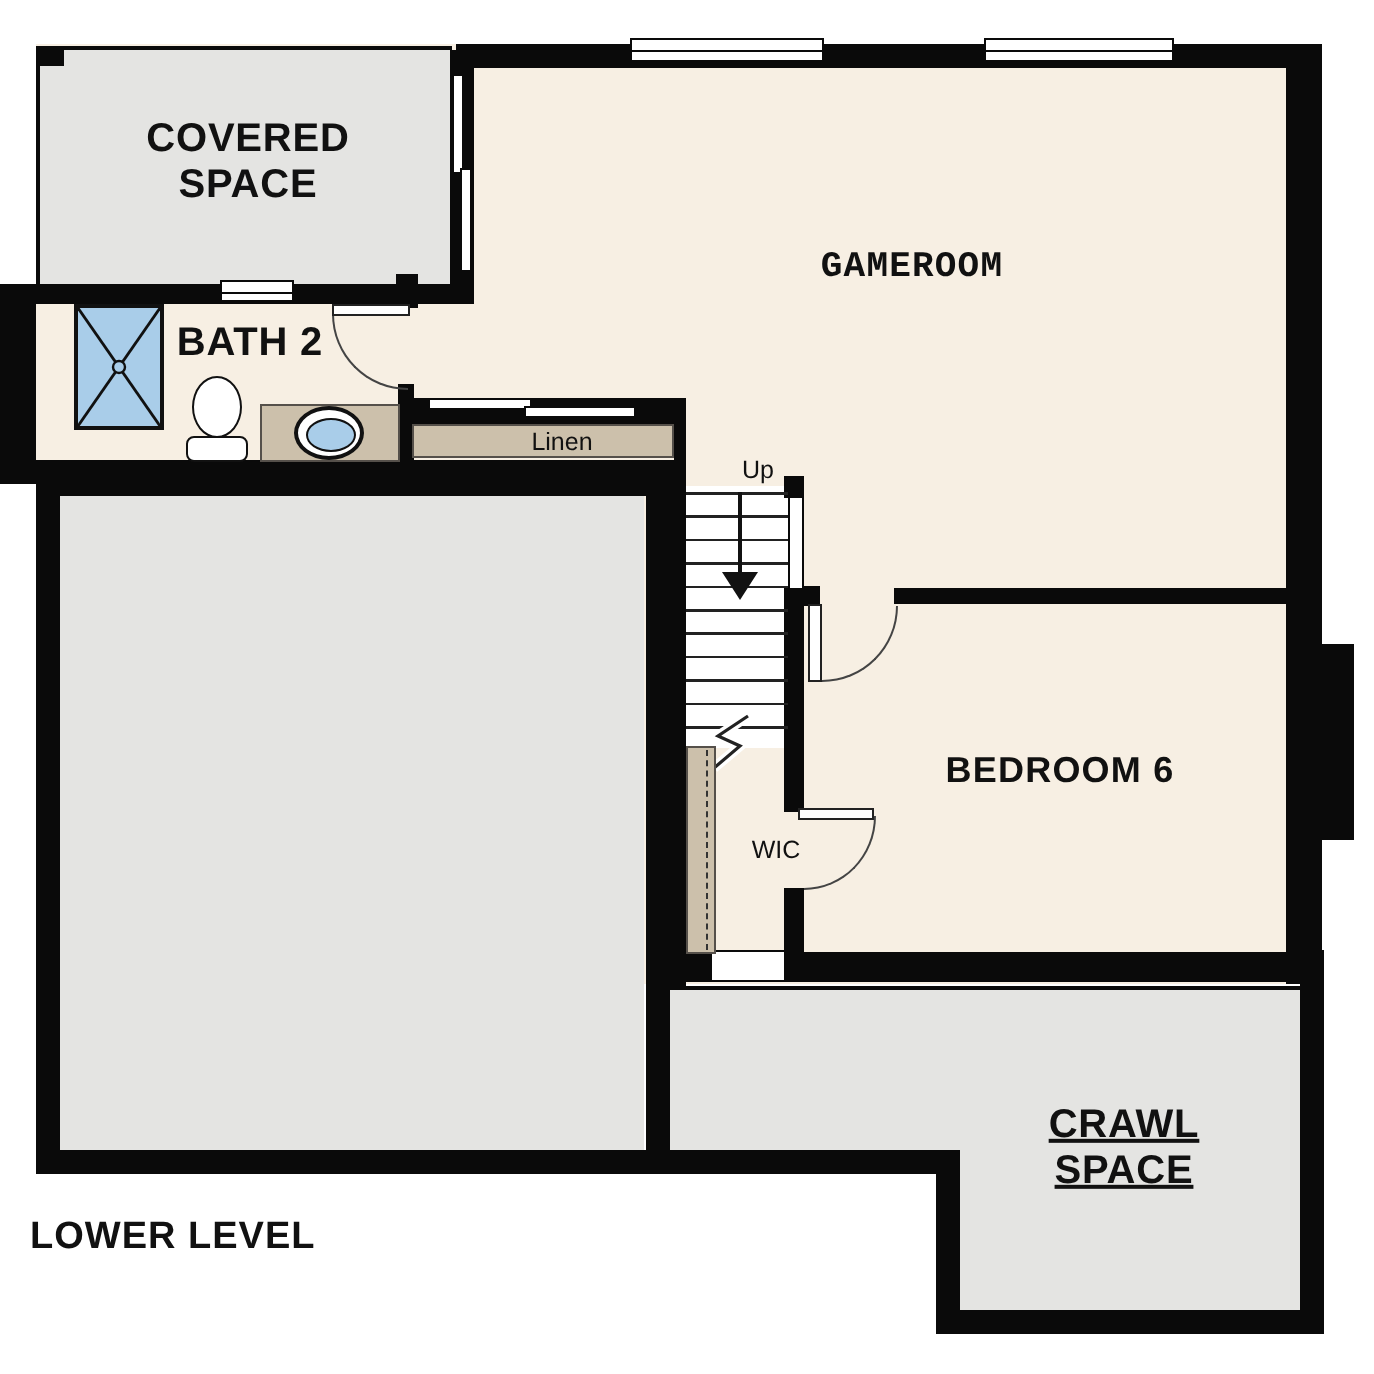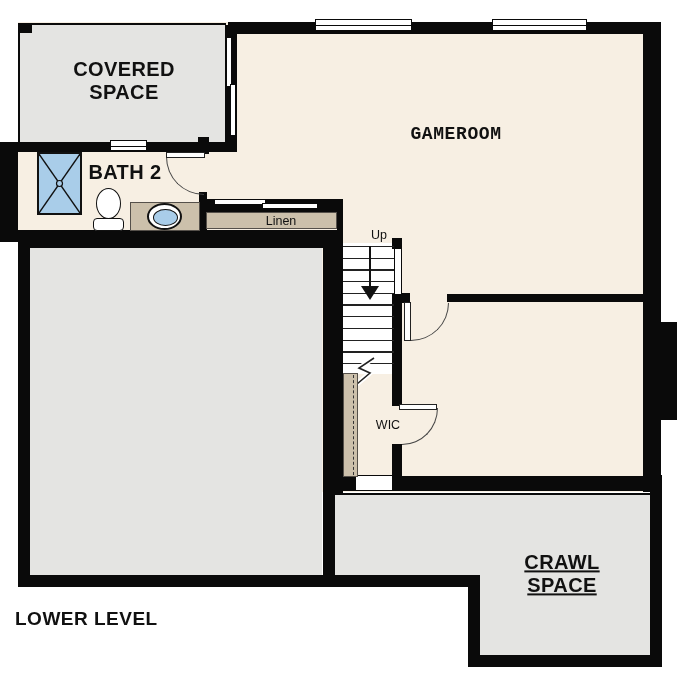--- a/index.html
+++ b/index.html
@@ -120,20 +120,21 @@
   <div class="tan fixture" style="position:absolute;left:206px;top:212px;width:131px;height:17px;"></div>
 
   <div class="room-label" style="left:124px;top:81px;">
     <span>COVERED</span><br>
     <span>SPACE</span>
   </div>
   <div class="room-label big" style="left:456px;top:134px;font-family:Liberation Mono, monospace;">GAMEROOM</div>
   <div class="room-label" style="left:125px;top:172px;">BATH 2</div>
   <div class="small-label" style="left:271px;top:221px;">Linen</div>
   <div class="small-label" style="left:369px;top:235px;">Up</div>
+  <div class="room-label big" style="left:530px;top:385px;">BEDROOM 6</div>
   <div class="small-label" style="left:378px;top:425px;">WIC</div>
   <div class="room-label" style="left:562px;top:574px;text-decoration:underline;">
     <span>CRAWL</span><br>
     <span>SPACE</span>
   </div>
   <div class="title" style="left:15px;top:608px;">LOWER LEVEL</div>
 
 </div>
 
 </body></html>

